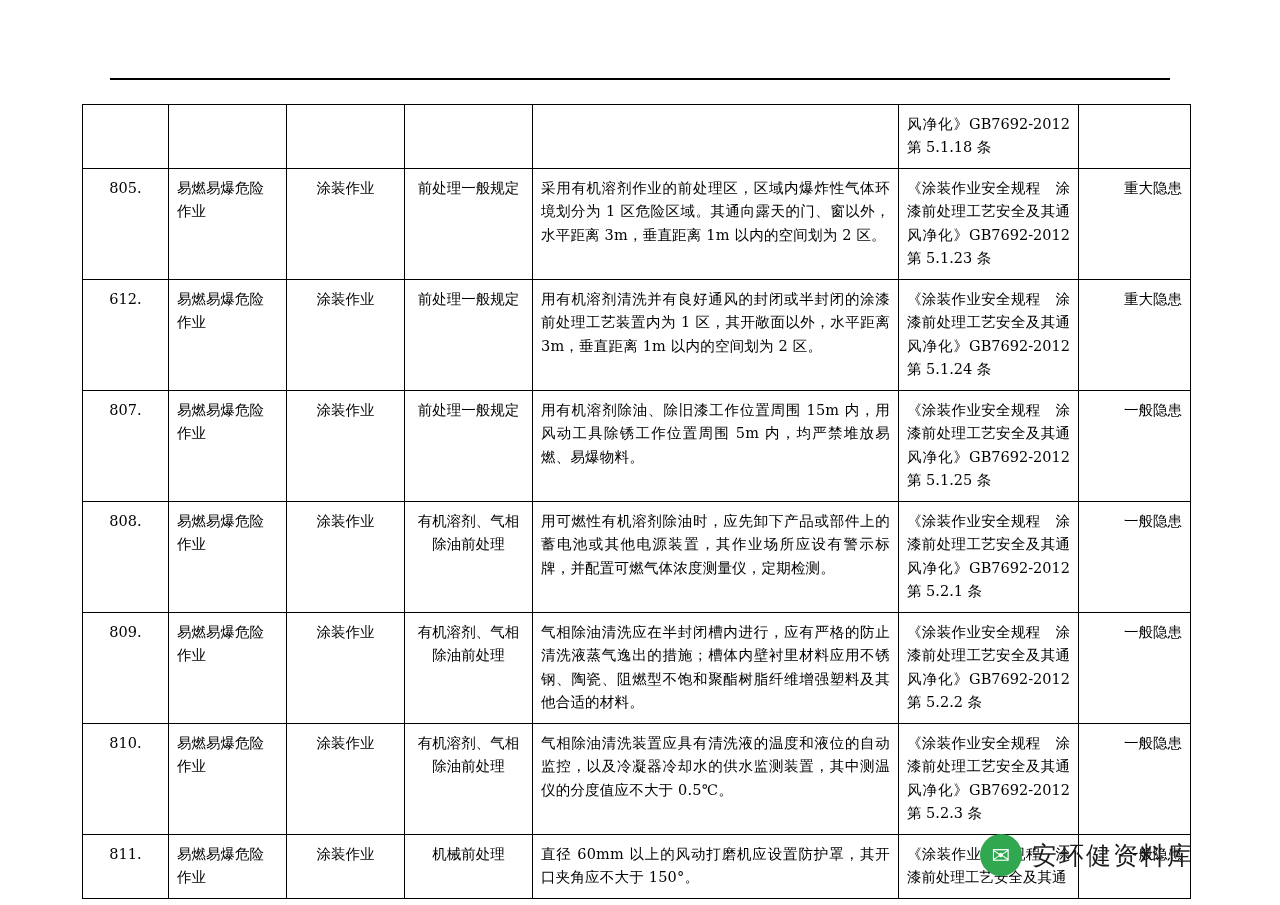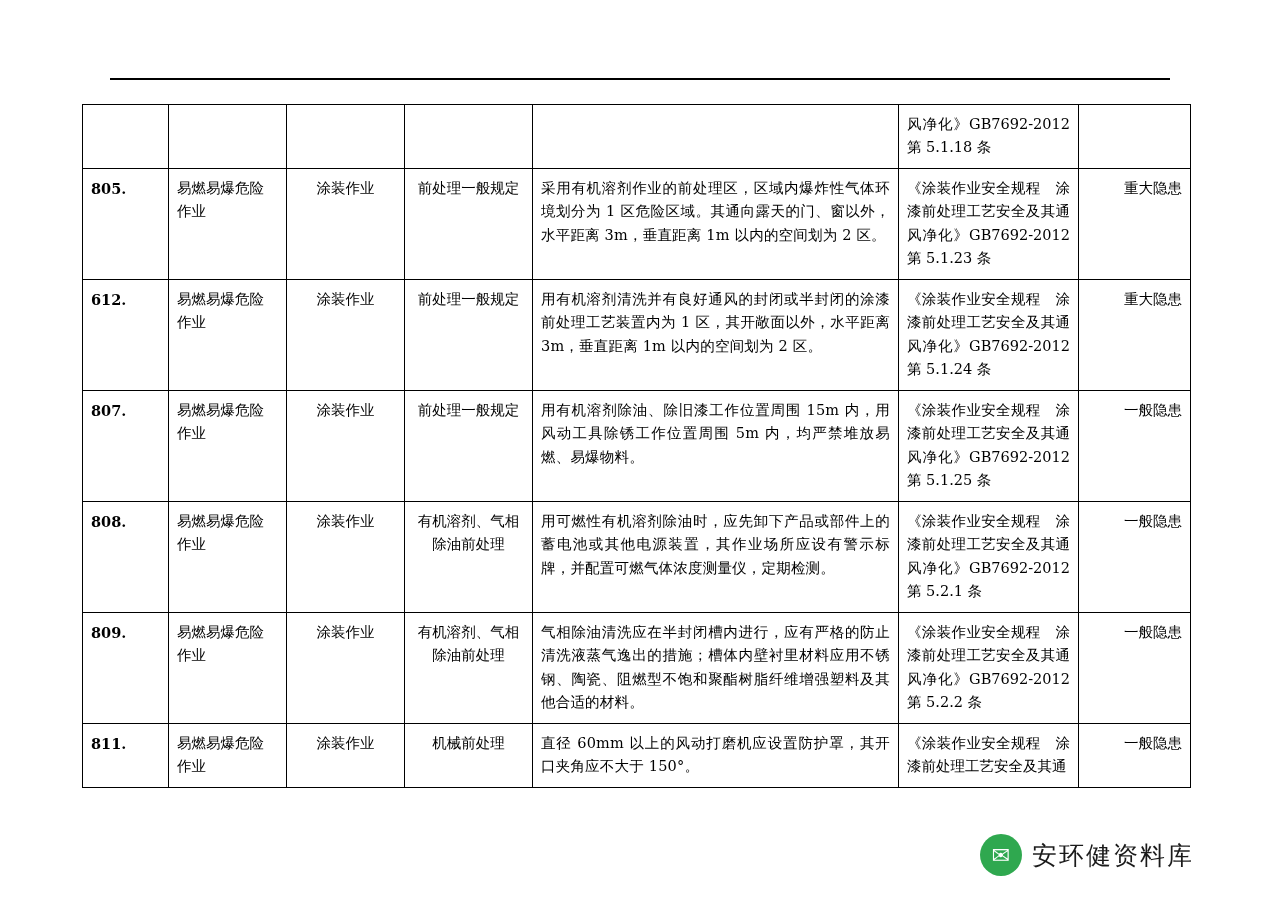--- a/index.html
+++ b/index.html
@@ -49,23 +49,22 @@
     font-family: "DejaVu Serif", "Liberation Serif", serif;
   }
   col.c-num { width: 86px; }
   col.c-cat { width: 118px; }
   col.c-op  { width: 118px; }
   col.c-stage { width: 128px; }
   col.c-desc { width: 366px; }
   col.c-ref { width: 180px; }
   col.c-level { width: 112px; }
   .cell-num {
-    text-align: left;
+    text-align: center;
     padding-top: 34px;
-    font-weight: bold;
   }
   .cell-mid {
     text-align: center;
     padding-top: 28px;
   }
   .cell-mid-2 {
     text-align: center;
     padding-top: 20px;
   }
   .cell-level {
@@ -196,20 +195,29 @@
         <tr>
           <td class="cell-num">809.</td>
           <td class="cat-cell">易燃易爆危险作业</td>
           <td class="cell-mid-2">涂装作业</td>
           <td class="cell-mid-2">有机溶剂、气相除油前处理</td>
           <td class="cell-desc">气相除油清洗应在半封闭槽内进行，应有严格的防止清洗液蒸气逸出的措施；槽体内壁衬里材料应用不锈钢、陶瓷、阻燃型不饱和聚酯树脂纤维增强塑料及其他合适的材料。</td>
           <td class="cell-ref">《涂装作业安全规程　涂漆前处理工艺安全及其通风净化》GB7692-2012 第 5.2.2 条</td>
           <td class="cell-level">一般隐患</td>
         </tr>
 
+        <tr>
+          <td class="cell-num">810.</td>
+          <td class="cat-cell">易燃易爆危险作业</td>
+          <td class="cell-mid-2">涂装作业</td>
+          <td class="cell-mid-2">有机溶剂、气相除油前处理</td>
+          <td class="cell-desc">气相除油清洗装置应具有清洗液的温度和液位的自动监控，以及冷凝器冷却水的供水监测装置，其中测温仪的分度值应不大于 0.5℃。</td>
+          <td class="cell-ref">《涂装作业安全规程　涂漆前处理工艺安全及其通风净化》GB7692-2012 第 5.2.3 条</td>
+          <td class="cell-level">一般隐患</td>
+        </tr>
 
         <tr>
           <td class="cell-num">811.</td>
           <td class="cat-cell">易燃易爆危险作业</td>
           <td class="cell-mid">涂装作业</td>
           <td class="cell-mid">机械前处理</td>
           <td class="cell-desc">直径 60mm 以上的风动打磨机应设置防护罩，其开口夹角应不大于 150°。</td>
           <td class="cell-ref">《涂装作业安全规程　涂漆前处理工艺安全及其通</td>
           <td class="cell-level">一般隐患</td>
         </tr>

